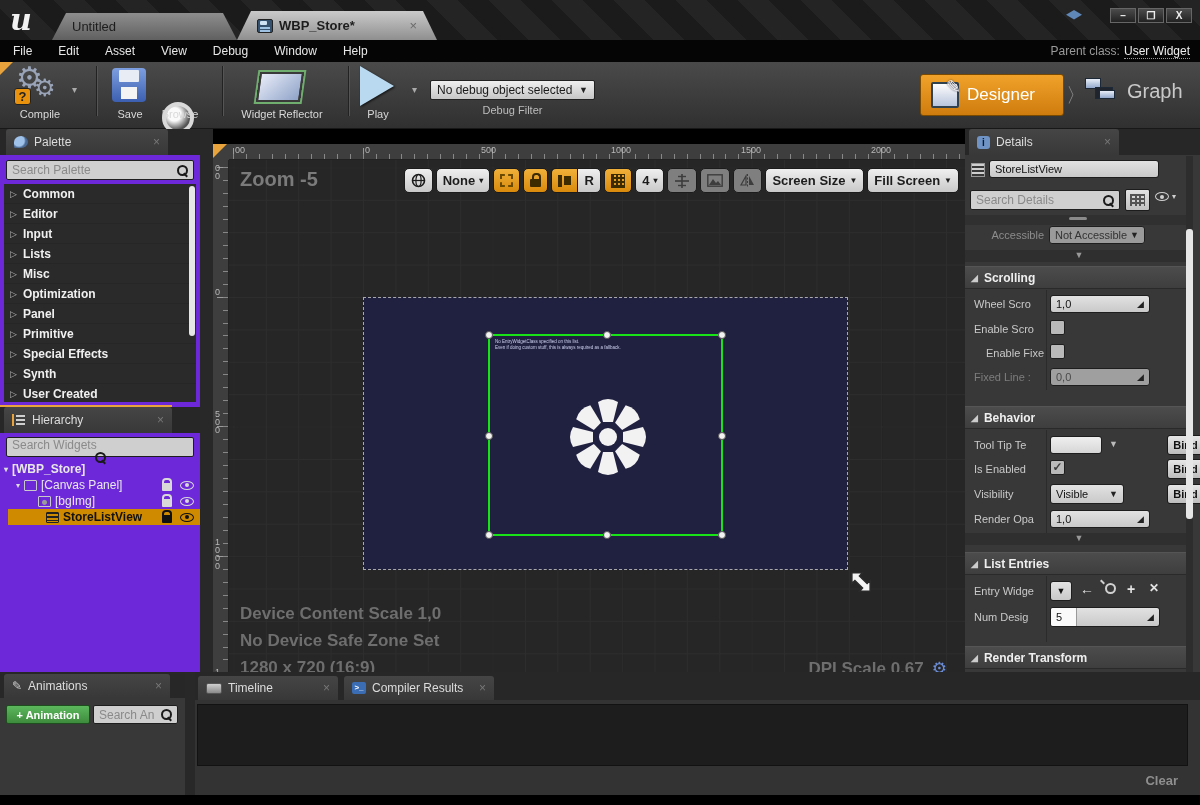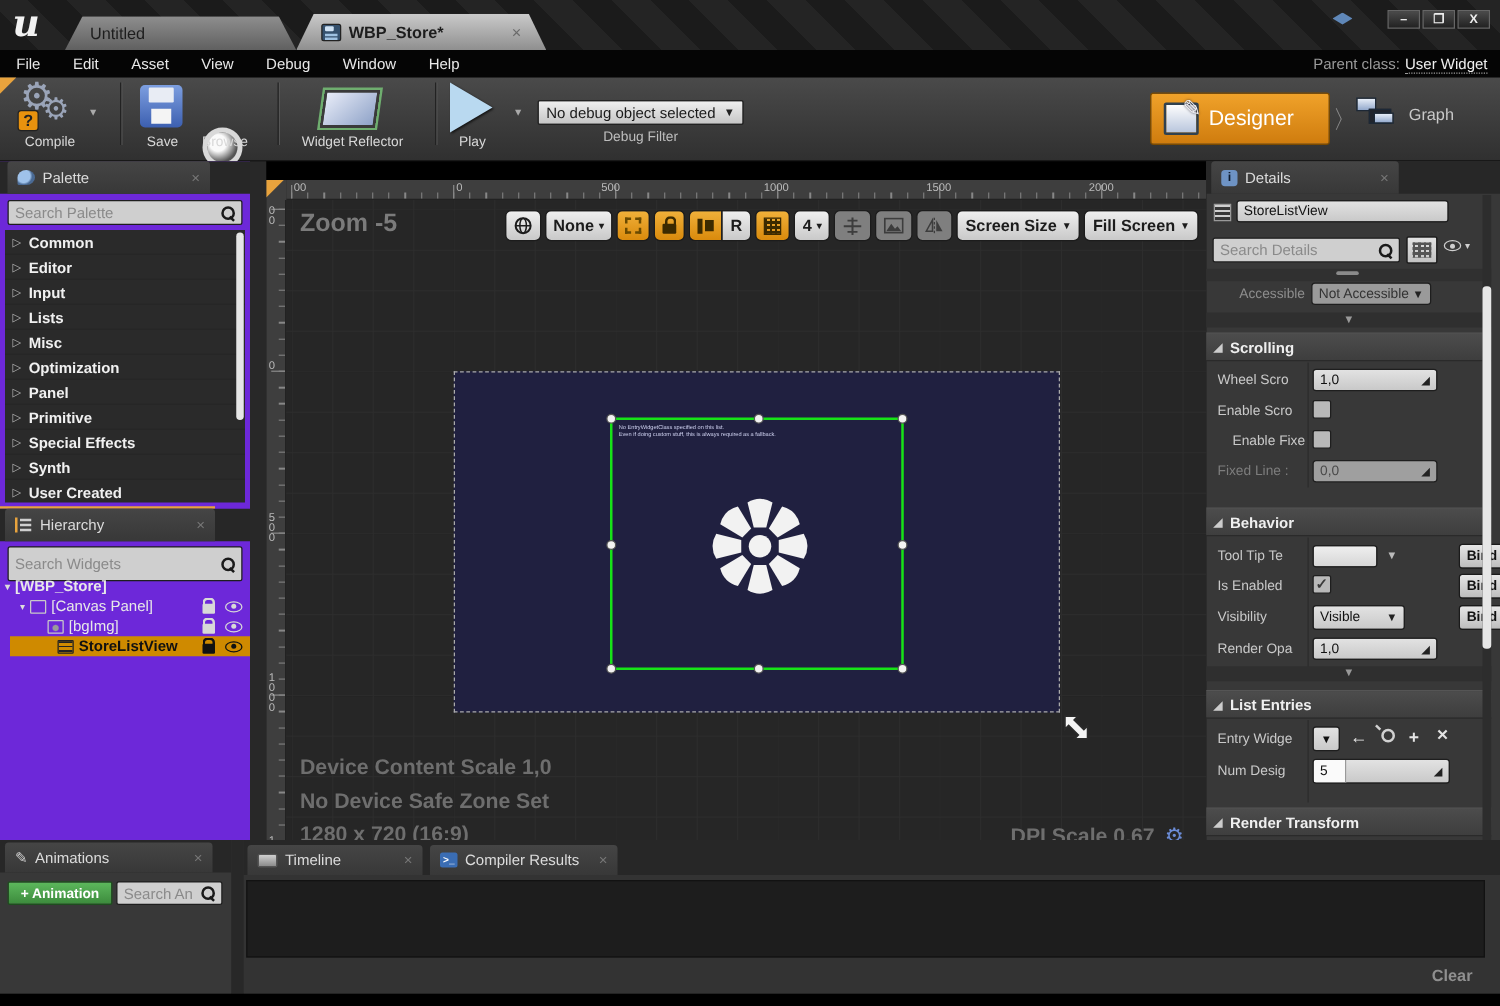--- a/index.html
+++ b/index.html
@@ -54,21 +54,21 @@
   .reflector { width:44px; height:30px; background:linear-gradient(135deg,#e8ecf8,#8fa3c8); border:2px solid #3a3a3a; transform:skewX(-8deg); box-shadow:0 0 0 2px #6fae6f; }
   .play-tri { width:0; height:0; border-left:34px solid #b9d9f0; border-top:20px solid transparent; border-bottom:20px solid transparent; filter:drop-shadow(1px 1px 1px #111); }
   #debug-select { left:430px; top:80px; width:165px; height:20px; background:linear-gradient(#efefef,#c6c6c6);
     border:1px solid #222; border-radius:2px; color:#1a1a1a; font-size:12px; display:flex; align-items:center; padding:0 6px; }
   #debug-select .dd { margin-left:auto; color:#222; font-size:9px; }
   #designer-btn { left:920px; top:74px; width:144px; height:42px; background:linear-gradient(#f0a22a,#cf7c0e);
     border:1px solid #7a4a00; border-radius:3px; display:flex; align-items:center; gap:8px; padding:0 10px;
     color:#fff; font-size:17px; }
   .designer-glyph { width:28px; height:26px; background:linear-gradient(#fdfdfd,#b9c6dd); border:2px solid #30414f; border-radius:2px; position:relative; }
   .designer-glyph:after { content:"✎"; position:absolute; right:-4px; top:-8px; font-size:18px; color:#f4f4f8; text-shadow:0 0 2px #223; }
-  #graph-btn { left:1085px; top:78px; display:flex; align-items:center; gap:8px; color:#c9c9c9; font-size:13px; }
+  #graph-btn { left:1085px; top:78px; display:flex; align-items:center; gap:8px; color:#c9c9c9; font-size:20px; }
   .graph-glyph { width:34px; height:26px; position:relative; }
   .graph-glyph i { position:absolute; background:linear-gradient(#e8eef8,#93a9cc); border:1px solid #1d2836; }
   #designer-sep { left:1066px; top:82px; color:#8a8a8a; font-size:20px; }
 
   
   .panel-tabbar { background:#272727; }
   .panel-tab { background:linear-gradient(#454545,#383838); display:flex; align-items:center; gap:6px;
     padding:0 8px; color:#dcdcdc; font-size:12px; height:26px; border-radius:3px 3px 0 0; }
   .panel-tab .x { margin-left:auto; color:#777; font-size:12px; }
   .search-box { background:#cfcfcf; border:1px solid #1e1e1e; border-radius:2px; display:flex; align-items:center; padding:0 5px; }
@@ -311,21 +311,21 @@
   </div>
 
   <div class="abs" style="left:0;top:276px;width:172px;height:2px;background:#e8a33d;"></div>
   <div class="abs panel-tabbar" style="left:0;top:278px;width:200px;height:26px;">
     <div class="panel-tab abs" style="left:4px;top:0;width:168px;">
       <span style="width:14px;height:12px;background:linear-gradient(#cfcfcf,#cfcfcf) 4px 1px/9px 2px no-repeat,linear-gradient(#cfcfcf,#cfcfcf) 4px 5px/9px 2px no-repeat,linear-gradient(#cfcfcf,#cfcfcf) 4px 9px/9px 2px no-repeat,linear-gradient(#e8a33d,#e8a33d) 0 0/2px 12px no-repeat;"></span>
       <span>Hierarchy</span>
       <span class="x">×</span>
     </div>
   </div>
-  <div class="abs search-box" style="left:6px;top:308px;width:188px;height:28px;">
+  <div class="abs search-box" style="left:6px;top:308px;width:188px;height:20px;flex-direction:column;">
     <input readonly="" placeholder="Search Widgets" style="">
     <span class="mag"></span>
   </div>
   <div class="abs" style="left:0;top:332px;width:200px;height:211px;">
     <div class="tree-row" style="padding-left:4px;font-weight:bold;">
       <span style="font-size:8px;margin-right:4px;color:#ddd;">▾</span>
       <span>[WBP_Store]</span>
     </div>
     <div class="tree-row" style="padding-left:16px;">
       <span style="font-size:8px;margin-right:4px;color:#ddd;">▾</span>

